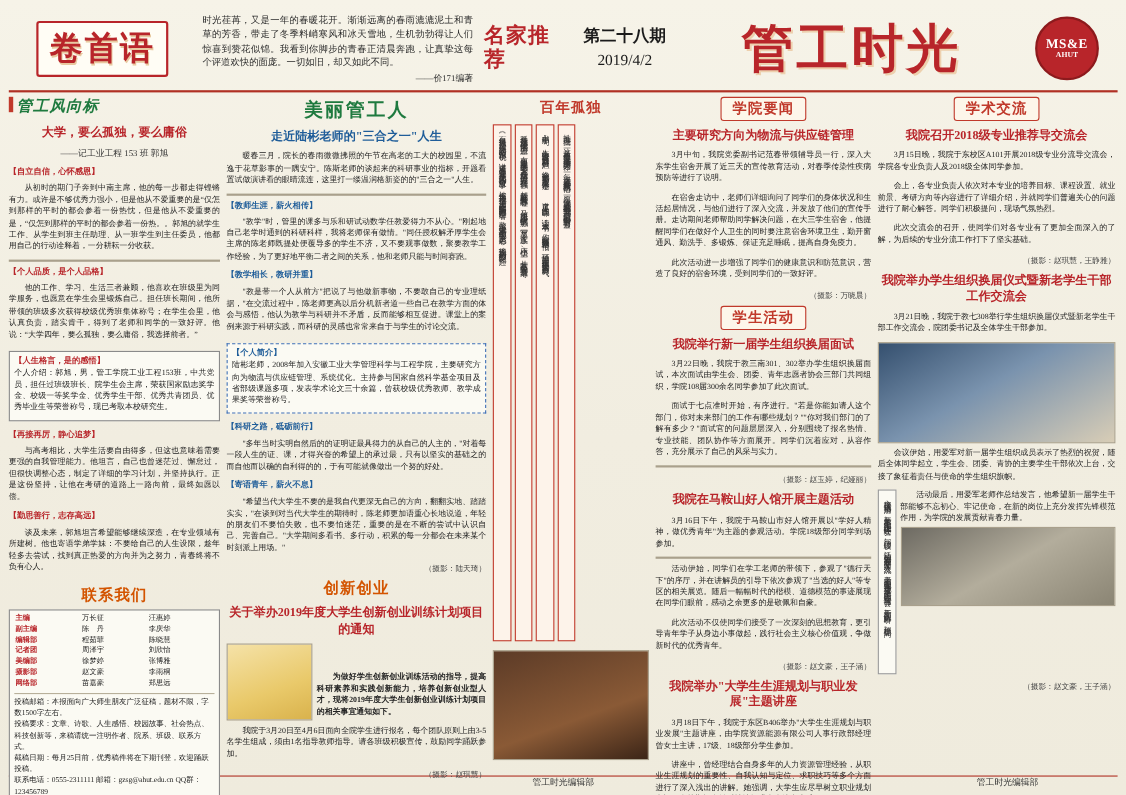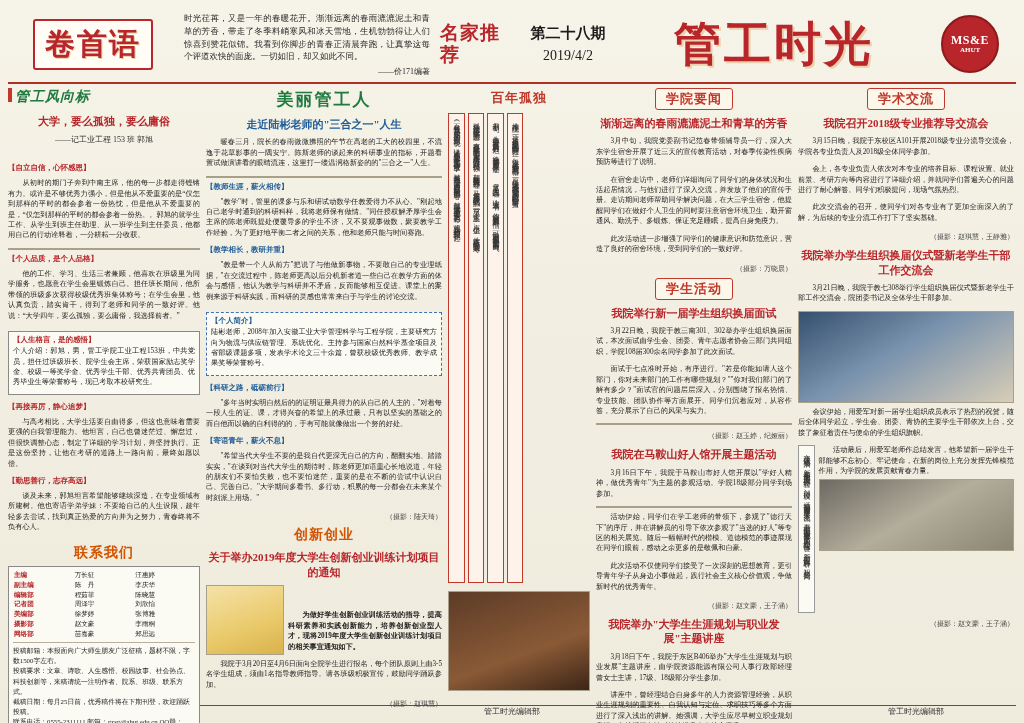--- a/index.html
+++ b/index.html
@@ -125,21 +125,21 @@
     font-size:11px;
     color:#7a2f16;
     line-height:1.3;
     margin:2px 0 2px 0;
   }
   .art-title.blue { color:#1f5d99; }
   .art-title.red { color:#b8252a; }
   .sub-title {
     text-align:center;
     font-size:8px;
-    margin-bottom:14px;
+    margin-bottom:2px;
     color:#333;
   }
   p.txt {
     font-size:7.2px;
     line-height:1.45;
     text-align:justify;
     margin:0 0 3px 0;
     text-indent:2em;
     color:#222;
   }
@@ -401,21 +401,21 @@
         <div class="vert-strip">推荐理由：这是一本值得反复阅读的经典之作，每一次重读都会有新的感悟。愿每一位读者都能在书中找到属于自己的那份宁静与力量。</div>
       </div>
       <div class="photo ph-book" style="height:100px;margin-top:4px;"></div>
     </div>
 
     <div class="col col-4">
       <div class="center">
         <span class="sect-title box">学院要闻</span>
       </div>
 
-      <div class="art-title red">渐渐远离的春雨漉漉泥土和青草的芳香</div>
+      <div class="art-title red">主要研究方向为物流与供应链管理</div>
       <p class="txt">3月中旬，我院党委副书记范春带领辅导员一行，深入大东学生宿舍开展了近三天的宣传教育活动，对春季传染性疾病预防等进行了说明。</p>
       <p class="txt">在宿舍走访中，老师们详细询问了同学们的身体状况和生活起居情况，与他们进行了深入交流，并发放了他们的宣传手册。走访期间老师帮助同学解决问题，在大三学生宿舍，他提醒同学们在做好个人卫生的同时要注意宿舍环境卫生，勤开窗通风、勤洗手、多锻炼、保证充足睡眠，提高自身免疫力。</p>
       <p class="txt">此次活动进一步增强了同学们的健康意识和防范意识，营造了良好的宿舍环境，受到同学们的一致好评。</p>
       <div class="sig-r">（摄影：万晓晨）</div>
 
       <div class="center">
         <span class="sect-title box">学生活动</span>
       </div>
 
       <div class="art-title red">我院举行新一届学生组织换届面试</div>

